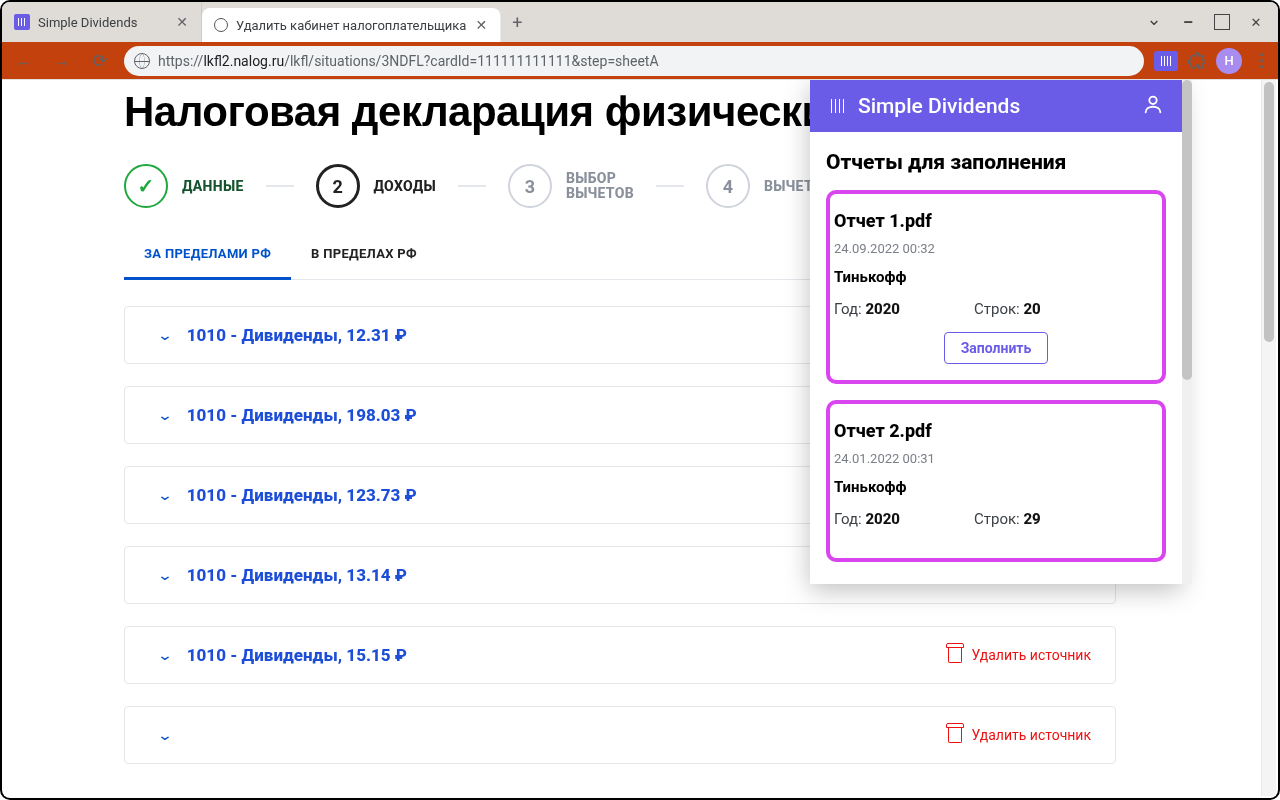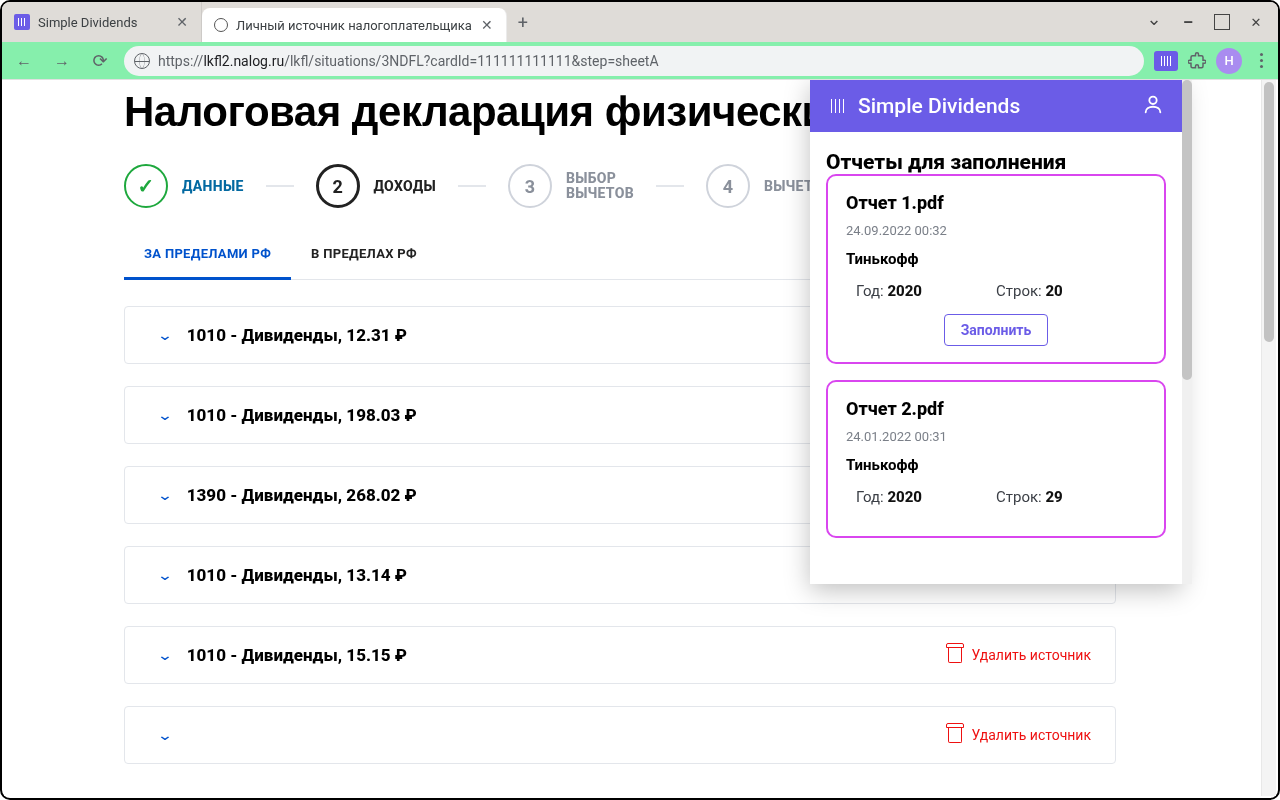--- a/index.html
+++ b/index.html
@@ -13,21 +13,21 @@
   .tab .favicon.sd { background: #6b5ce7; border-radius: 2px; }
   .tab .favicon.sd::before { content: ""; width: 8px; height: 8px; background: repeating-linear-gradient(90deg,#fff 0 1px,transparent 1px 3px); }
   .tab .favicon.nalog { border: 1.5px solid #555; border-radius: 50%; width: 14px; height: 14px; }
   .tab-title { flex: 1; white-space: nowrap; overflow: hidden; text-overflow: ellipsis; }
   .tab-close { width: 14px; height: 14px; display:flex; align-items:center; justify-content:center; color:#5f6368; font-size: 14px; }
   .new-tab { width: 32px; display:flex; align-items:center; justify-content:center; color:#5f6368; font-size:18px; }
   .win-controls { margin-left:auto; display:flex; align-items:center; gap:18px; padding: 0 14px; color:#444; }
   .win-controls span { display:flex; align-items:center; justify-content:center; width:16px; height:16px; }
 
   
-  .toolbar { height: 38px; background:#86efac; display:flex; align-items:center; padding: 0 8px; gap:10px; border-bottom:1px solid #e0e0e0; }
+  .toolbar { height: 38px; background:#c2410c; display:flex; align-items:center; padding: 0 8px; gap:10px; border-bottom:1px solid #e0e0e0; }
   .tb-btn { width:28px; height:28px; display:flex; align-items:center; justify-content:center; color:#5f6368; border-radius:50%; }
   .addr { flex:1; display:flex; align-items:center; gap:8px; padding:0 10px; height:30px; background:#f1f3f4; border-radius:15px; font-size:14px; color:#202124; }
   .addr .globe { width:16px; height:16px; border:1.5px solid #5f6368; border-radius:50%; position:relative; }
   .addr .globe::before { content:""; position:absolute; inset:0; border-left:1.5px solid #5f6368; border-right:1.5px solid #5f6368; border-radius:50%; transform:scaleX(.4); }
   .addr .globe::after { content:""; position:absolute; left:0; right:0; top:50%; border-top:1.5px solid #5f6368; }
   .addr-text { color:#5f6368; }
   .addr-text .dark { color:#202124; }
   .right-icons { display:flex; align-items:center; gap:10px; }
   .ext-icon { width:24px; height:20px; background:#6b5ce7; border-radius:3px; display:flex; align-items:center; justify-content:center; }
   .ext-icon::before { content:""; width:10px; height:10px; background:repeating-linear-gradient(90deg,#fff 0 1px,transparent 1px 3px); }
@@ -40,54 +40,54 @@
   .content { position:absolute; top:78px; left:2px; right:2px; bottom:2px; background:#fff; overflow:hidden; }
   .page { padding: 8px 0 0 120px; }
   h1.page-title { font-size:42px; font-weight:800; letter-spacing:-.5px; font-family: Arial, sans-serif; }
 
   .stepper { display:flex; align-items:center; gap:22px; margin:28px 0 22px 0; }
   .step { display:flex; align-items:center; gap:14px; }
   .step-circle { width:44px; height:44px; border-radius:50%; border:2px solid #cfd3db; display:flex; align-items:center; justify-content:center; font-size:18px; font-weight:700; color:#8a909b; }
   .step.done .step-circle { border-color:#1ea83d; color:#1ea83d; background:#fff; }
   .step.active .step-circle { border:3px solid #222; color:#222; }
   .step-label { font-size:14px; font-weight:800; color:#8a909b; letter-spacing:.3px; }
-  .step.done .step-label { color:#0369a1; }
+  .step.done .step-label { color:#14532d; }
   .step.active .step-label { color:#222; }
   .step-label.two { line-height:1.1; }
   .step-sep { width:28px; height:2px; background:#e3e6eb; }
 
   .tabs-row { display:flex; border-bottom:1px solid #e3e6eb; margin-right: 160px; }
   .ptab { padding:16px 20px; font-size:13px; font-weight:700; letter-spacing:.3px; color:#222; }
   .ptab.active { color:#0052cc; border-bottom:3px solid #0052cc; margin-bottom:-1px; }
 
   .rows { margin-top:26px; display:flex; flex-direction:column; gap:22px; padding-right: 160px; }
   .row { border:1px solid #e3e6eb; border-radius:4px; height:58px; display:flex; align-items:center; padding:0 24px 0 34px; gap:16px; }
   .chev { color:#0052cc; font-size:14px; transform: scaleX(1.4); }
-  .row-title { color:#000000; font-weight:800; font-size:17px; }
+  .row-title { color:#1d4ed8; font-weight:800; font-size:17px; }
   .row .spacer { flex:1; }
   .del { color:#e11; display:flex; align-items:center; gap:10px; font-size:14px; }
   .trash { width:14px; height:16px; border:1.5px solid #e11; border-top:none; border-radius:0 0 2px 2px; position:relative; }
   .trash::before { content:""; position:absolute; top:-4px; left:-3px; right:-3px; height:3px; border:1.5px solid #e11; border-radius:2px 2px 0 0; }
 
   
   .panel { position:absolute; top:0; right:94px; width:372px; height:504px; background:#fff; box-shadow: 0 6px 24px rgba(0,0,0,.25); display:flex; flex-direction:column; overflow:hidden; }
   .panel-header { height:52px; background:#6b5ce7; color:#fff; display:flex; align-items:center; padding:0 18px; gap:10px; font-size:21px; font-weight:500; }
   .panel-header .logo { width:20px; height:20px; display:flex; align-items:center; justify-content:center; }
   .panel-header .logo::before { content:""; width:14px; height:14px; background:repeating-linear-gradient(90deg,#fff 0 1.5px,transparent 1.5px 4px); }
   .panel-header .user { margin-left:auto; }
   .panel-header .user svg { width:22px; height:22px; }
   .panel-body { padding:18px 16px; overflow:auto; }
-  .panel-body h2 { font-size:21px; font-weight:800; }
-  .card { border:2px solid #d946ef; border-radius:10px; padding:16px 18px; margin-bottom:16px; }
+  .panel-body h2 { font-size:21px; font-weight:800; margin-bottom:16px; }
+  .card { border:4px solid #d946ef; border-radius:10px; padding:16px 4px; margin-bottom:16px; }
   .card .name { font-size:18px; font-weight:800; margin-bottom:10px; }
   .card .date { font-size:13px; color:#7a7f88; margin-bottom:12px; }
   .card .broker { font-size:15px; font-weight:700; margin-bottom:14px; }
   .card .meta { display:flex; font-size:15px; color:#3b3f46; margin-bottom:14px; }
   .card .meta .left { flex: 0 0 140px; }
-  .card .meta .lbl { color:#3b3f46;margin-left:10px; }
+  .card .meta .lbl { color:#3b3f46; }
   .card .meta b { font-weight:800; color:#111; }
   .card .fill-btn { display:block; margin:0 auto; padding:7px 16px; border:1px solid #6b5ce7; color:#6b5ce7; border-radius:4px; font-weight:700; font-size:14px; background:#fff; }
   .card.cut { margin-bottom:0; }
 
   
   .panel-scroll { position:absolute; top:0; right:84px; width:10px; height:504px; background:#f0f0f0; }
   .panel-scroll .thumb { position:absolute; left:0; right:0; top:0; height:300px; background:#c4c4c4; border-radius:5px; }
 
   
   .page-scroll { position:absolute; top:0; right:0; width:15px; bottom:0; background:#f4f4f4; border-left:1px solid #e8e8e8; }
@@ -107,21 +107,21 @@
 <body>
 
 <div class="titlebar">
   <div class="tab">
     <span class="favicon sd"></span>
     <span class="tab-title">Simple Dividends</span>
     <span class="tab-close">✕</span>
   </div>
   <div class="tab active">
     <span class="favicon nalog"></span>
-    <span class="tab-title">Личный источник налогоплательщика</span>
+    <span class="tab-title">Удалить кабинет налогоплательщика</span>
     <span class="tab-close">✕</span>
   </div>
   <div class="new-tab">+</div>
   <div class="win-controls">
     <span class="chevdown"></span>
     <span class="win-min"></span>
     <span class="win-max"></span>
     <span class="win-close"></span>
   </div>
 </div>
@@ -189,21 +189,21 @@
           <span class="row-title">1010 - Дивиденды, 12.31 ₽</span>
           <span class="spacer"></span>
         </div>
         <div class="row">
           <span class="chev">⌄</span>
           <span class="row-title">1010 - Дивиденды, 198.03 ₽</span>
           <span class="spacer"></span>
         </div>
         <div class="row">
           <span class="chev">⌄</span>
-          <span class="row-title">1390 - Дивиденды, 268.02 ₽</span>
+          <span class="row-title">1010 - Дивиденды, 123.73 ₽</span>
           <span class="spacer"></span>
         </div>
         <div class="row">
           <span class="chev">⌄</span>
           <span class="row-title">1010 - Дивиденды, 13.14 ₽</span>
           <span class="spacer"></span>
         </div>
         <div class="row">
           <span class="chev">⌄</span>
           <span class="row-title">1010 - Дивиденды, 15.15 ₽</span>

